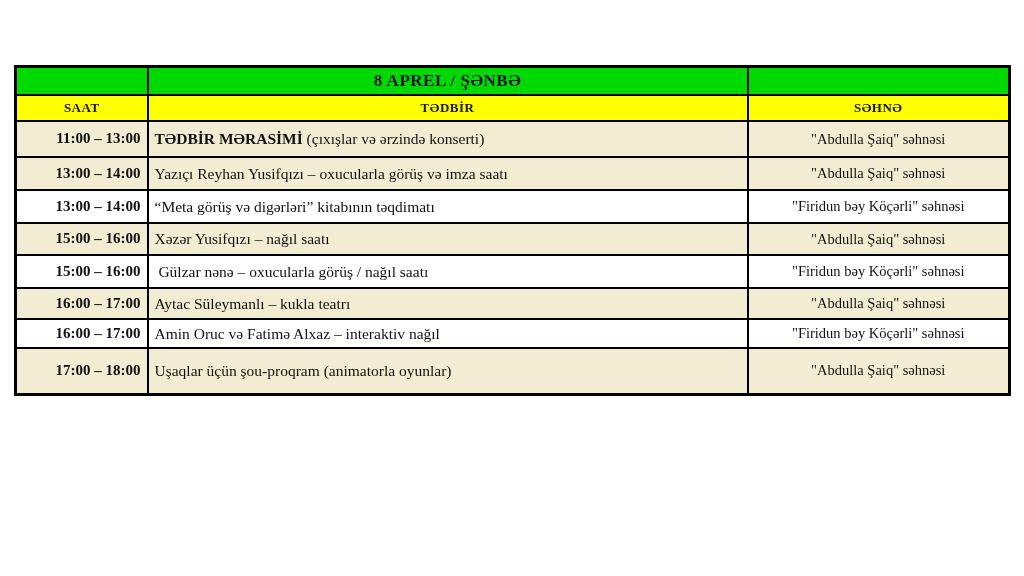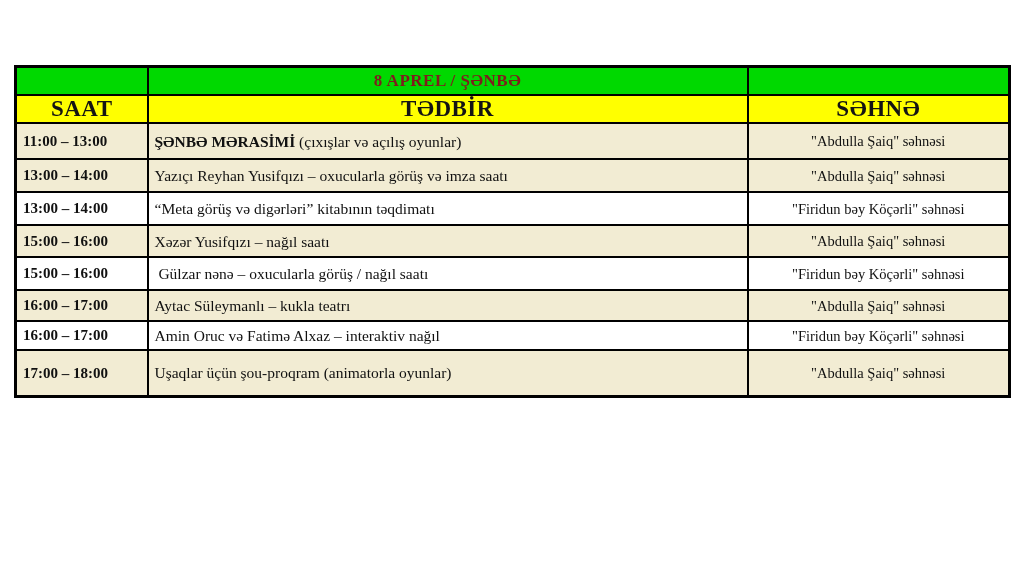--- a/index.html
+++ b/index.html
@@ -38,37 +38,37 @@
   
   tr.green-row td {
     background: #00d900;
     height: 26px;
   }
   tr.green-row td.title-cell {
     text-align: center;
     font-weight: bold;
     font-size: 17px;
     letter-spacing: 0.5px;
-    color: #7f1d1d;
+    color: #0f172a;
     margin-top: 20px;
   }
   tr.yellow-row td {
     background: #ffff00;
     height: 24px;
     text-align: center;
     font-weight: 600;
-    font-size: 23px;
+    font-size: 13px;
     letter-spacing: 0.5px;
     color: #141414;
   }
   
   tr.cream td { background: #f2ecd3; }
   tr.white td { background: #ffffff; }
   td.time-cell {
-    text-align: left;
+    text-align: right;
     font-weight: bold;
     font-size: 15px;
   }
   td.event-cell {
     text-align: left;
     font-size: 15.5px;
   }
   td.event-cell .strong { font-weight: bold; }
   td.venue-cell {
     text-align: center;
@@ -94,21 +94,21 @@
     </tr>
 
     <tr class="yellow-row">
       <td>SAAT</td>
       <td>TƏDBİR</td>
       <td>SƏHNƏ</td>
     </tr>
 
     <tr class="cream" style="height:36px">
       <td class="time-cell">11:00 – 13:00</td>
-      <td class="event-cell"><span class="strong">ŞƏNBƏ MƏRASİMİ</span><span> (çıxışlar və açılış oyunlar)</span></td>
+      <td class="event-cell"><span class="strong">TƏDBİR MƏRASİMİ</span><span> (çıxışlar və ərzində konserti)</span></td>
       <td class="venue-cell">"Abdulla Şaiq" səhnəsi</td>
     </tr>
 
     <tr class="cream" style="height:33px">
       <td class="time-cell">13:00 – 14:00</td>
       <td class="event-cell">Yazıçı Reyhan Yusifqızı – oxucularla görüş və imza saatı</td>
       <td class="venue-cell">"Abdulla Şaiq" səhnəsi</td>
     </tr>
 
     <tr class="white" style="height:33px">

